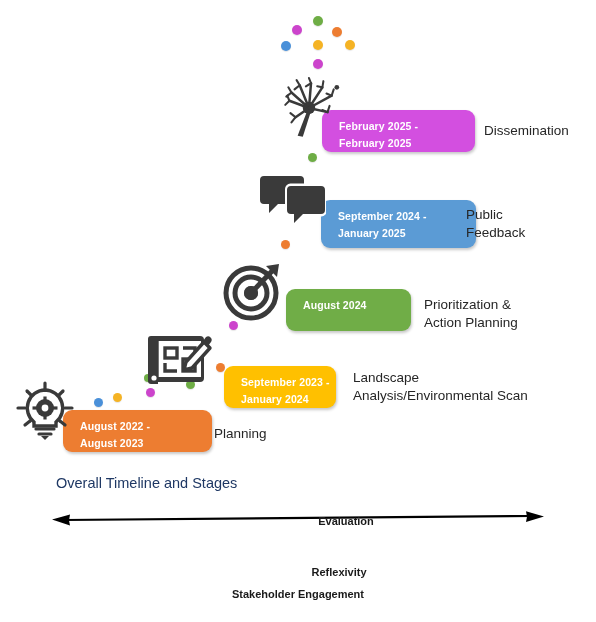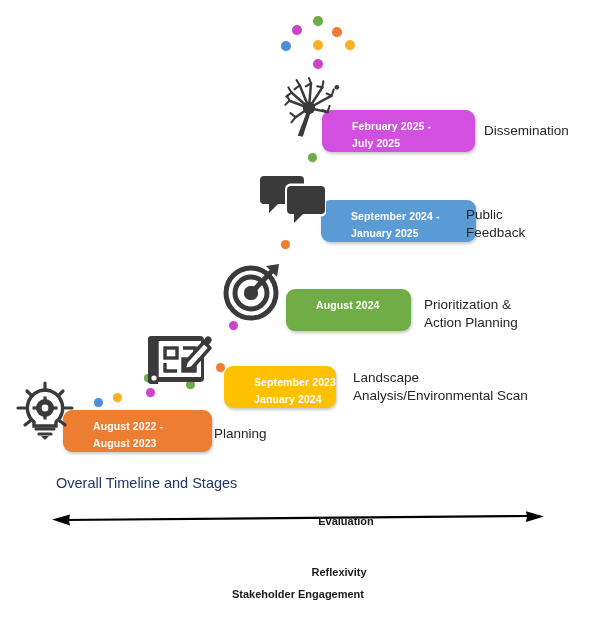--- a/index.html
+++ b/index.html
@@ -22,21 +22,21 @@
   
   .stage-pill {
     position: absolute;
     border-radius: 9px;
     box-shadow: 1px 2px 3px rgba(0,0,0,0.22);
     color: #ffffff;
     font-weight: bold;
     font-size: 10.5px;
     line-height: 17px;
     letter-spacing: 0.1px;
-    padding: 8px 0 8px 30px;
+    padding: 8px 0 8px 17px;
     box-sizing: border-box;
     z-index: 6;
   }
   .stage-pill .pill-line {
     display: block;
     white-space: nowrap;
   }
 
   
   .stage-title {
@@ -145,38 +145,38 @@
         <path d="M45 5 L44 11 L39 10"></path>
         <path d="M55 13 L53 19 L48 17"></path>
         <path d="M13 36 L18 40 L14 45"></path>
         <path d="M51 29 L49 35 L44 33"></path>
       </g>
       <circle cx="58" cy="11" r="2.3" fill="#3A3A3A"></circle>
     </svg>
   </div>
   <div class="stage-pill" style="left:322px;top:110px;width:153px;height:42px;background:#D34FE0;">
     <span class="pill-line">February 2025 -</span>
-    <span class="pill-line">July 2025</span>
+    <span class="pill-line">February 2025</span>
   </div>
   <div class="stage-title" style="left:484px;top:122px;">Dissemination</div>
 
   <div class="stage-icon" style="left:258px;top:176px;">
     <svg width="68" height="56" viewBox="0 0 68 56">
       <g fill="#3A3A3A">
         <path d="M2 4 a4 4 0 0 1 4-4 h36 a4 4 0 0 1 4 4 v20 a4 4 0 0 1 -4 4 h-22 l-9 9 v-9 h-5 a4 4 0 0 1 -4 -4 Z"></path>
       </g>
       <g fill="#ffffff">
         <path d="M27 13 a5.4 5.4 0 0 1 5.4 -5.4 h31 a5.4 5.4 0 0 1 5.4 5.4 v22 a5.4 5.4 0 0 1 -5.4 5.4 h-19 l-10 10 v-10 h-2 a5.4 5.4 0 0 1 -5.4 -5.4 Z"></path>
       </g>
       <g fill="#3A3A3A">
         <path d="M29 14 a4 4 0 0 1 4-4 h30 a4 4 0 0 1 4 4 v20 a4 4 0 0 1 -4 4 h-18 l-9 9 v-9 h-3 a4 4 0 0 1 -4 -4 Z"></path>
       </g>
     </svg>
   </div>
-  <div class="stage-pill" style="left:321px;top:200px;width:155px;height:42px;background:#5B9BD5;">
+  <div class="stage-pill" style="left:321px;top:200px;width:155px;height:48px;background:#5B9BD5;">
     <span class="pill-line">September 2024 -</span>
     <span class="pill-line">January 2025</span>
   </div>
   <div class="stage-title" style="left:466px;top:206px;">Public
 Feedback</div>
 
   <div class="stage-icon" style="left:222px;top:260px;">
     <svg width="62" height="62" viewBox="0 0 62 62">
       <g fill="none" stroke="#3A3A3A" stroke-width="5">
         <circle cx="29" cy="33" r="25"></circle>

